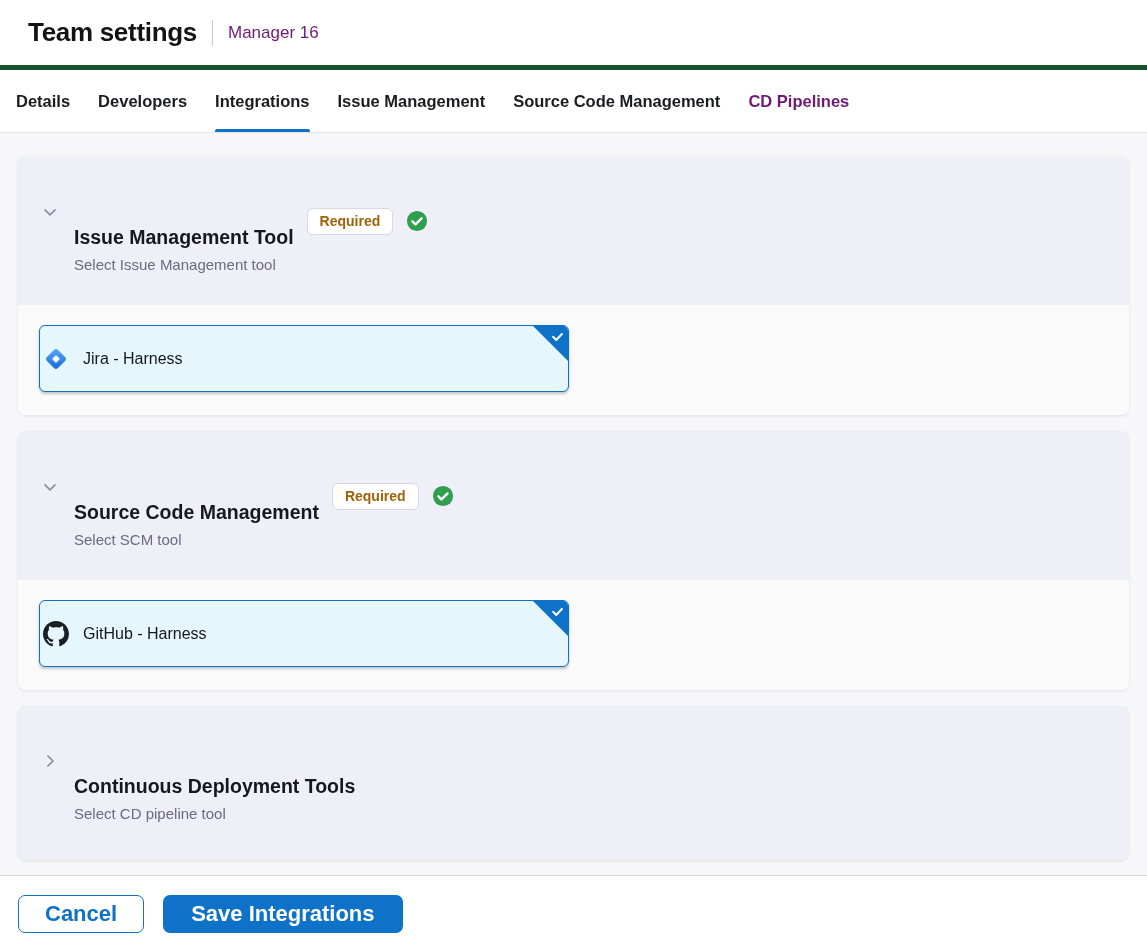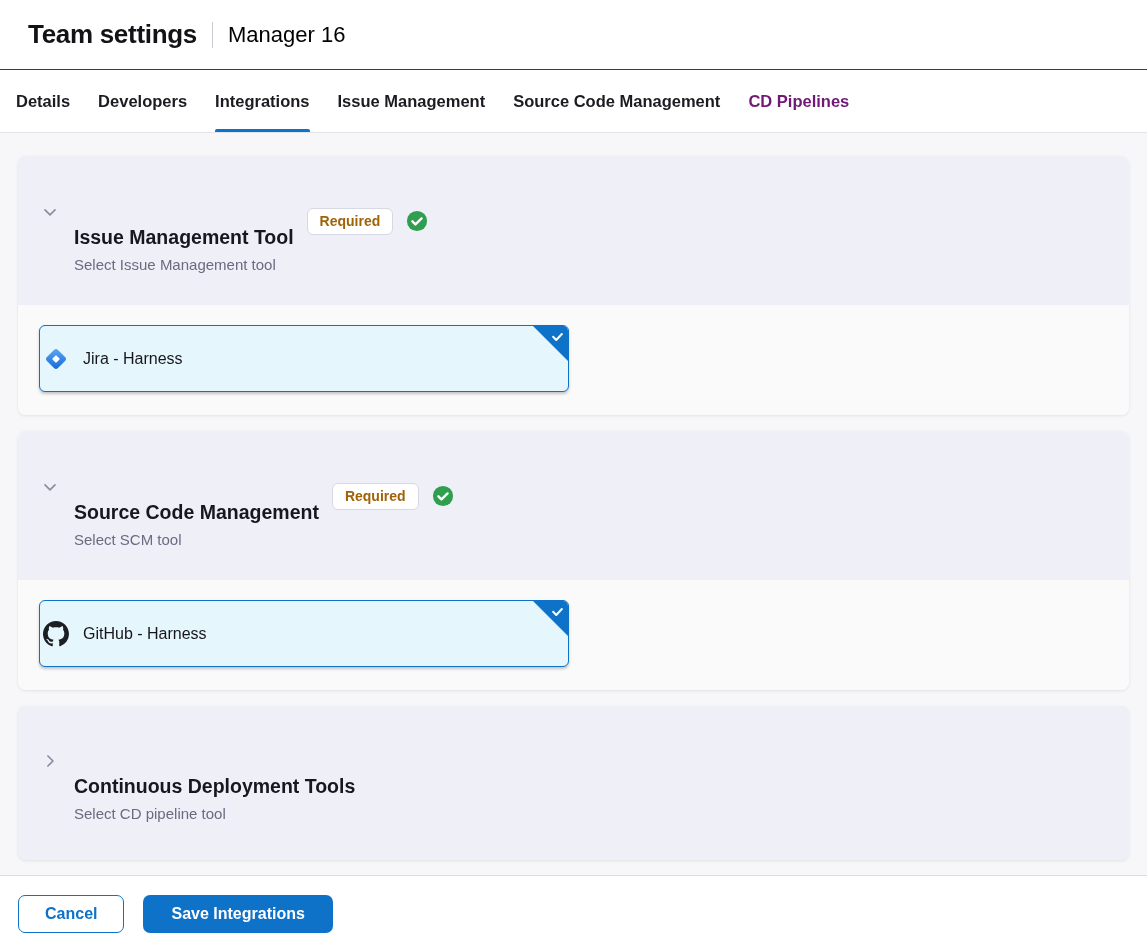--- a/index.html
+++ b/index.html
@@ -1,24 +1,24 @@
 <!DOCTYPE html>
 <html><head>
 <meta charset="utf-8">
 <style>
   * { margin:0; padding:0; box-sizing:border-box; }
   html,body { width:1147px; height:952px; background:#ffffff;
     font-family:"Liberation Sans", sans-serif; color:#1a1a1f; overflow:hidden; }
 
   
   .page-header { height:70px; display:flex; align-items:center; padding:16px 28px;
-    border-bottom:1px solid #14532d; background:#fff; }
+    border-bottom:5px solid #14532d; background:#fff; }
   .page-title { font-size:26px; font-weight:700; color:#121217; letter-spacing:-0.3px; }
   .title-divider { width:1px; height:26px; background:#c9c9cf; margin:0 15px; }
-  .page-subtitle { font-size:22px; color:#000000; }
+  .page-subtitle { font-size:17px; color:#701a75; }
 
   
   .tab-bar { height:63px; display:flex; gap:28px; padding:0 16px;
     border-bottom:1px solid #e3e3e8; background:#fff; }
   .tab { position:relative; display:flex; align-items:center; font-size:16.5px;
     font-weight:600; color:#1b1b22; cursor:pointer; white-space:nowrap; }
   .tab.active::after { content:""; position:absolute; left:0; right:0; bottom:0;
     height:3px; background:#0e72c8; border-radius:2px 2px 0 0; }
   .tab.disabled { color:#701a75; font-weight:700; }
 
@@ -48,21 +48,21 @@
     box-shadow:0 2px 3px rgba(0,0,0,0.22); }
   .tool-icon { width:26px; height:26px; display:flex; flex-shrink:0; }
   .tool-label { font-size:16px; font-weight:500; color:#16161c; }
   .corner-flag { position:absolute; top:0; right:0; width:0; height:0;
     border-top:35px solid #0e72c8; border-left:35px solid transparent; }
   .corner-check { position:absolute; top:3px; right:3px; width:15px; height:15px; }
 
   
   .footer { height:77px; border-top:1px solid #dbdbde; background:#fff;
     display:flex; align-items:center; gap:19px; padding:0 18px; }
-  .btn { height:38px; border-radius:7px; font-size:16px; font-weight:700;
+  .btn { height:38px; border-radius:7px; font-size:22px; font-weight:700;
     font-family:"Liberation Sans", sans-serif; cursor:pointer; }
   .btn-secondary { background:#fff; color:#0e72c8; border:1.5px solid #0e72c8;
     padding:0 26px; }
   .btn-primary { background:#0e72c8; color:#fff; border:none; padding:0 28px; }
 </style>
 </head>
 <body>
 
 <header class="page-header">
   <h1 class="page-title">Team settings</h1>

